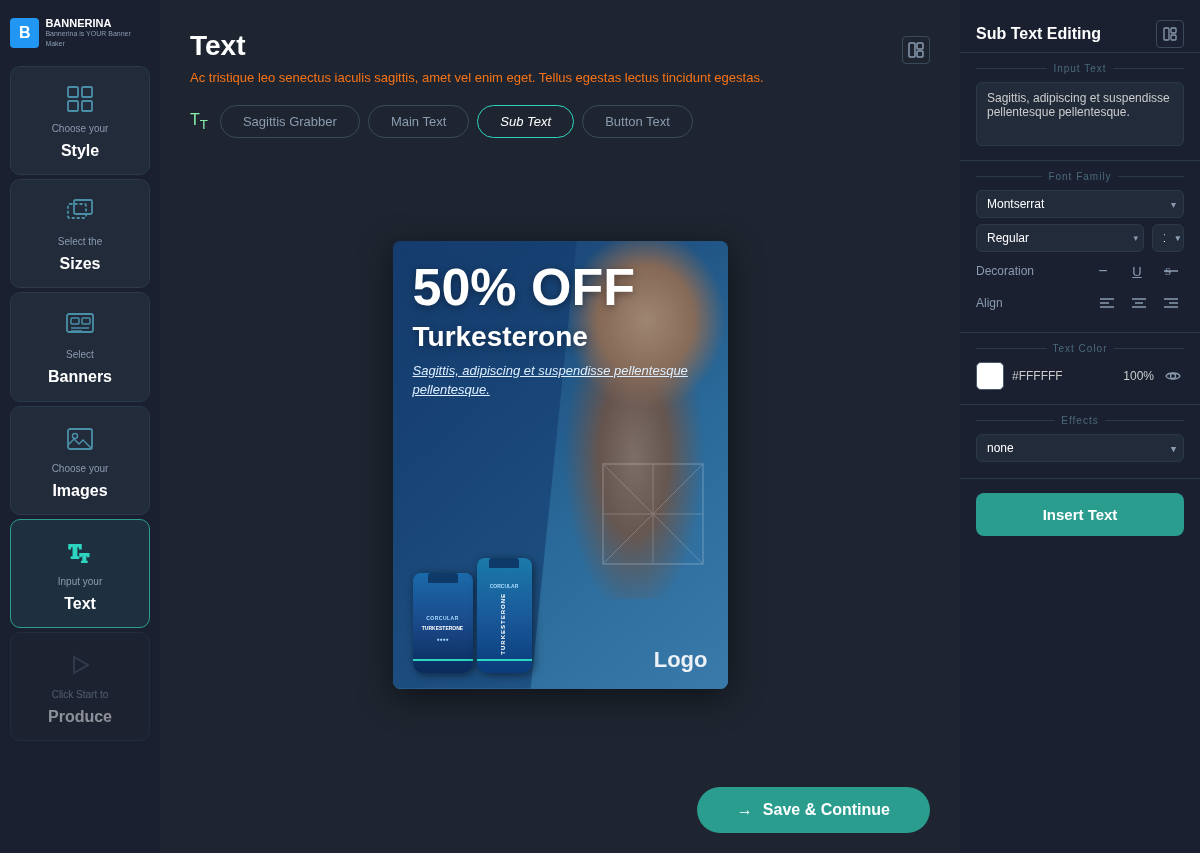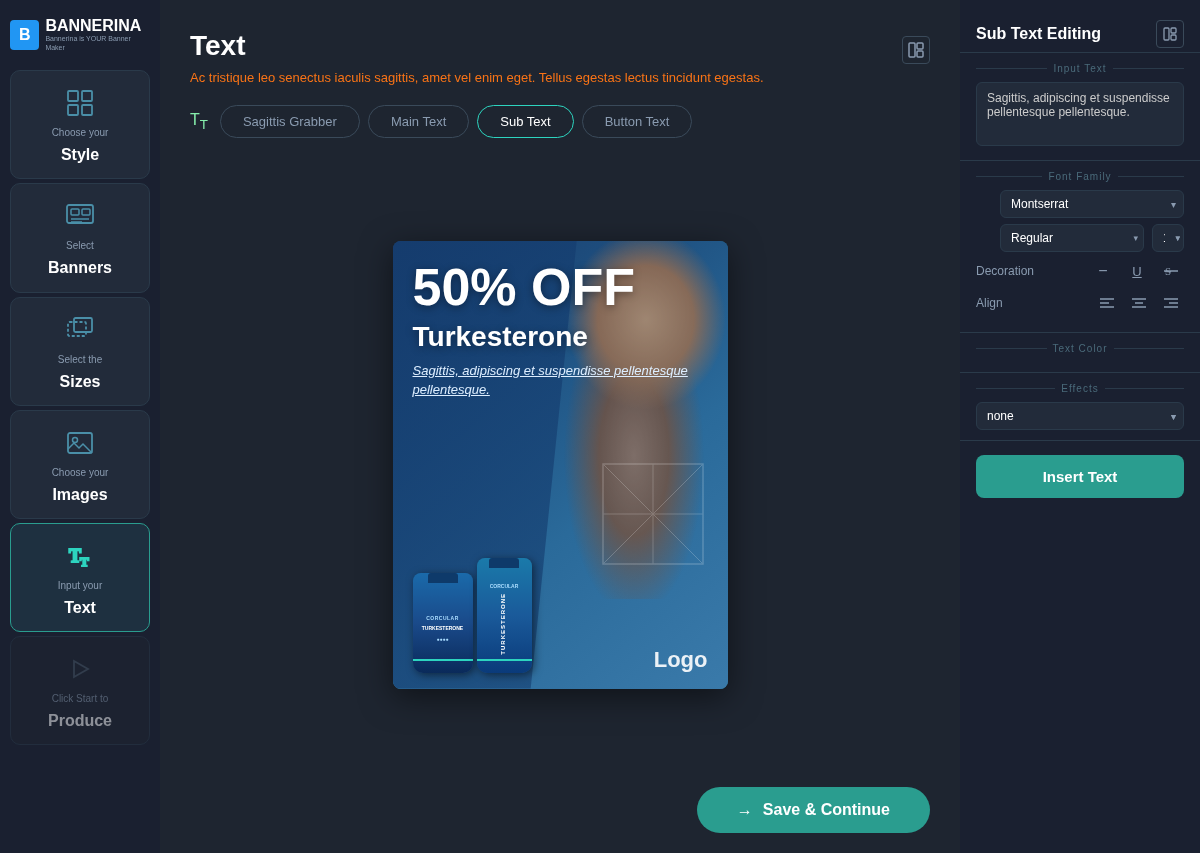--- a/index.html
+++ b/index.html
@@ -37,21 +37,21 @@
       font-weight: 900;
       font-size: 16px;
       width: 30px;
       height: 30px;
       border-radius: 4px;
       display: flex;
       align-items: center;
       justify-content: center;
     }
     .logo-text-wrap { display: flex; flex-direction: column; }
-    .logo-title { color: #fff; font-size: 16px; font-weight: 700; line-height: 1; }
+    .logo-title { color: #fff; font-size: 11px; font-weight: 700; line-height: 1; }
     .logo-subtitle { color: #8a9bb0; font-size: 7px; line-height: 1.3; }
 
     .nav-item {
       width: 140px;
       border-radius: 10px;
       display: flex;
       flex-direction: column;
       align-items: center;
       justify-content: center;
       padding: 14px 10px;
@@ -136,20 +136,21 @@
       background: transparent;
       color: #8a9bb0;
       font-size: 13px;
       cursor: pointer;
       font-family: inherit;
     }
     .tab-btn.active {
       border-color: #2dd4bf;
       color: #fff;
       background: transparent;
+      font-style: italic;
     }
 
     
     .banner-preview-wrap {
       display: flex;
       align-items: center;
       justify-content: center;
       flex: 1;
     }
     .banner-card {
@@ -349,21 +350,20 @@
       padding: 6px 10px;
       font-family: inherit;
       cursor: pointer;
       -webkit-appearance: none;
     }
 
     .rp-font-row {
       display: flex;
       gap: 8px;
       margin-bottom: 6px;
-      margin-left: 24px;
     }
     .rp-font-left { flex: 1; position: relative; }
     .rp-font-left select { width: 100%; padding-right: 24px; }
     .rp-font-left::after {
       content: '▾';
       position: absolute;
       right: 8px;
       top: 50%;
       transform: translateY(-50%);
       color: #8a9bb0;
@@ -442,20 +442,21 @@
       flex: 1;
     }
     .color-opacity { font-size: 12px; color: #ccc; }
     .color-eye {
       width: 22px; height: 22px;
       display: flex; align-items: center; justify-content: center;
       color: #8a9bb0; cursor: pointer; font-size: 14px;
     }
 
     .rp-effects-row {
+      margin-bottom: 6px;
       border-radius: 12px;
     }
     .rp-effects-select {
       position: relative;
       width: 100%;
     }
     .rp-effects-select select { width: 100%; padding-right: 24px; }
     .rp-effects-select::after {
       content: '▾';
       position: absolute;
@@ -513,40 +514,40 @@
         <rect x="18" y="18" width="10" height="10" rx="1" stroke-width="1.8"></rect>
       </svg>
     </div>
     <span class="nav-item-sublabel">Choose your</span>
     <span class="nav-item-label">Style</span>
   </div>
 
   <div class="nav-item">
     <div class="nav-item-icon">
       <svg viewBox="0 0 32 32" fill="none" stroke-width="2">
+        <rect x="4" y="8" width="18" height="14" rx="1.5" stroke-dasharray="3 2" stroke-width="1.8"></rect>
+        <rect x="10" y="4" width="18" height="14" rx="1.5" stroke-width="1.8"></rect>
+      </svg>
+    </div>
+    <span class="nav-item-sublabel">Select the</span>
+    <span class="nav-item-label">Sizes</span>
+  </div>
+
+  <div class="nav-item">
+    <div class="nav-item-icon">
+      <svg viewBox="0 0 32 32" fill="none" stroke-width="2">
         <rect x="3" y="5" width="26" height="18" rx="2" stroke-width="1.8"></rect>
         <rect x="7" y="9" width="8" height="6" rx="1" stroke-width="1.5"></rect>
         <rect x="18" y="9" width="8" height="6" rx="1" stroke-width="1.5"></rect>
         <line x1="7" y1="19" x2="25" y2="19" stroke-width="1.5"></line>
         <line x1="7" y1="22" x2="18" y2="22" stroke-width="1.5"></line>
       </svg>
     </div>
     <span class="nav-item-sublabel">Select</span>
     <span class="nav-item-label">Banners</span>
-  </div>
-
-  <div class="nav-item">
-    <div class="nav-item-icon">
-      <svg viewBox="0 0 32 32" fill="none" stroke-width="2">
-        <rect x="4" y="8" width="18" height="14" rx="1.5" stroke-dasharray="3 2" stroke-width="1.8"></rect>
-        <rect x="10" y="4" width="18" height="14" rx="1.5" stroke-width="1.8"></rect>
-      </svg>
-    </div>
-    <span class="nav-item-sublabel">Select the</span>
-    <span class="nav-item-label">Sizes</span>
   </div>
 
   <div class="nav-item">
     <div class="nav-item-icon">
       <svg viewBox="0 0 32 32" fill="none" stroke-width="2">
         <rect x="4" y="6" width="24" height="20" rx="2" stroke-width="1.8"></rect>
         <circle cx="11" cy="13" r="2.5" stroke-width="1.5"></circle>
         <path d="M4 22 l6-6 5 5 4-4 9 9" stroke-width="1.5"></path>
       </svg>
     </div>
@@ -747,20 +748,31 @@
             <line x1="6" y1="7" x2="15" y2="7" stroke="#8a9bb0" stroke-width="1.5"></line>
             <line x1="1" y1="11" x2="15" y2="11" stroke="#8a9bb0" stroke-width="1.5"></line>
           </svg>
         </div>
       </div>
     </div>
   </div>
 
   <div class="rp-section">
     <div class="rp-section-label">Text Color</div>
+    <div class="rp-color-row">
+      <div class="color-swatch" style="background:#FFFFFF;"></div>
+      <span class="color-hex">#FFFFFF</span>
+      <span class="color-opacity">100%</span>
+      <div class="color-eye">
+        <svg width="16" height="12" viewBox="0 0 16 12" fill="none">
+          <path d="M1 6 C3 2, 13 2, 15 6 C13 10, 3 10, 1 6Z" stroke="#8a9bb0" stroke-width="1.3" fill="none"></path>
+          <circle cx="8" cy="6" r="2.5" stroke="#8a9bb0" stroke-width="1.3" fill="none"></circle>
+        </svg>
+      </div>
+    </div>
   </div>
 
   <div class="rp-section">
     <div class="rp-section-label">Effects</div>
     <div class="rp-effects-row">
       <div class="rp-effects-select">
         <select class="rp-select" style="width:100%;padding-right:24px;">
           <option>none</option>
           <option>shadow</option>
           <option>glow</option>

